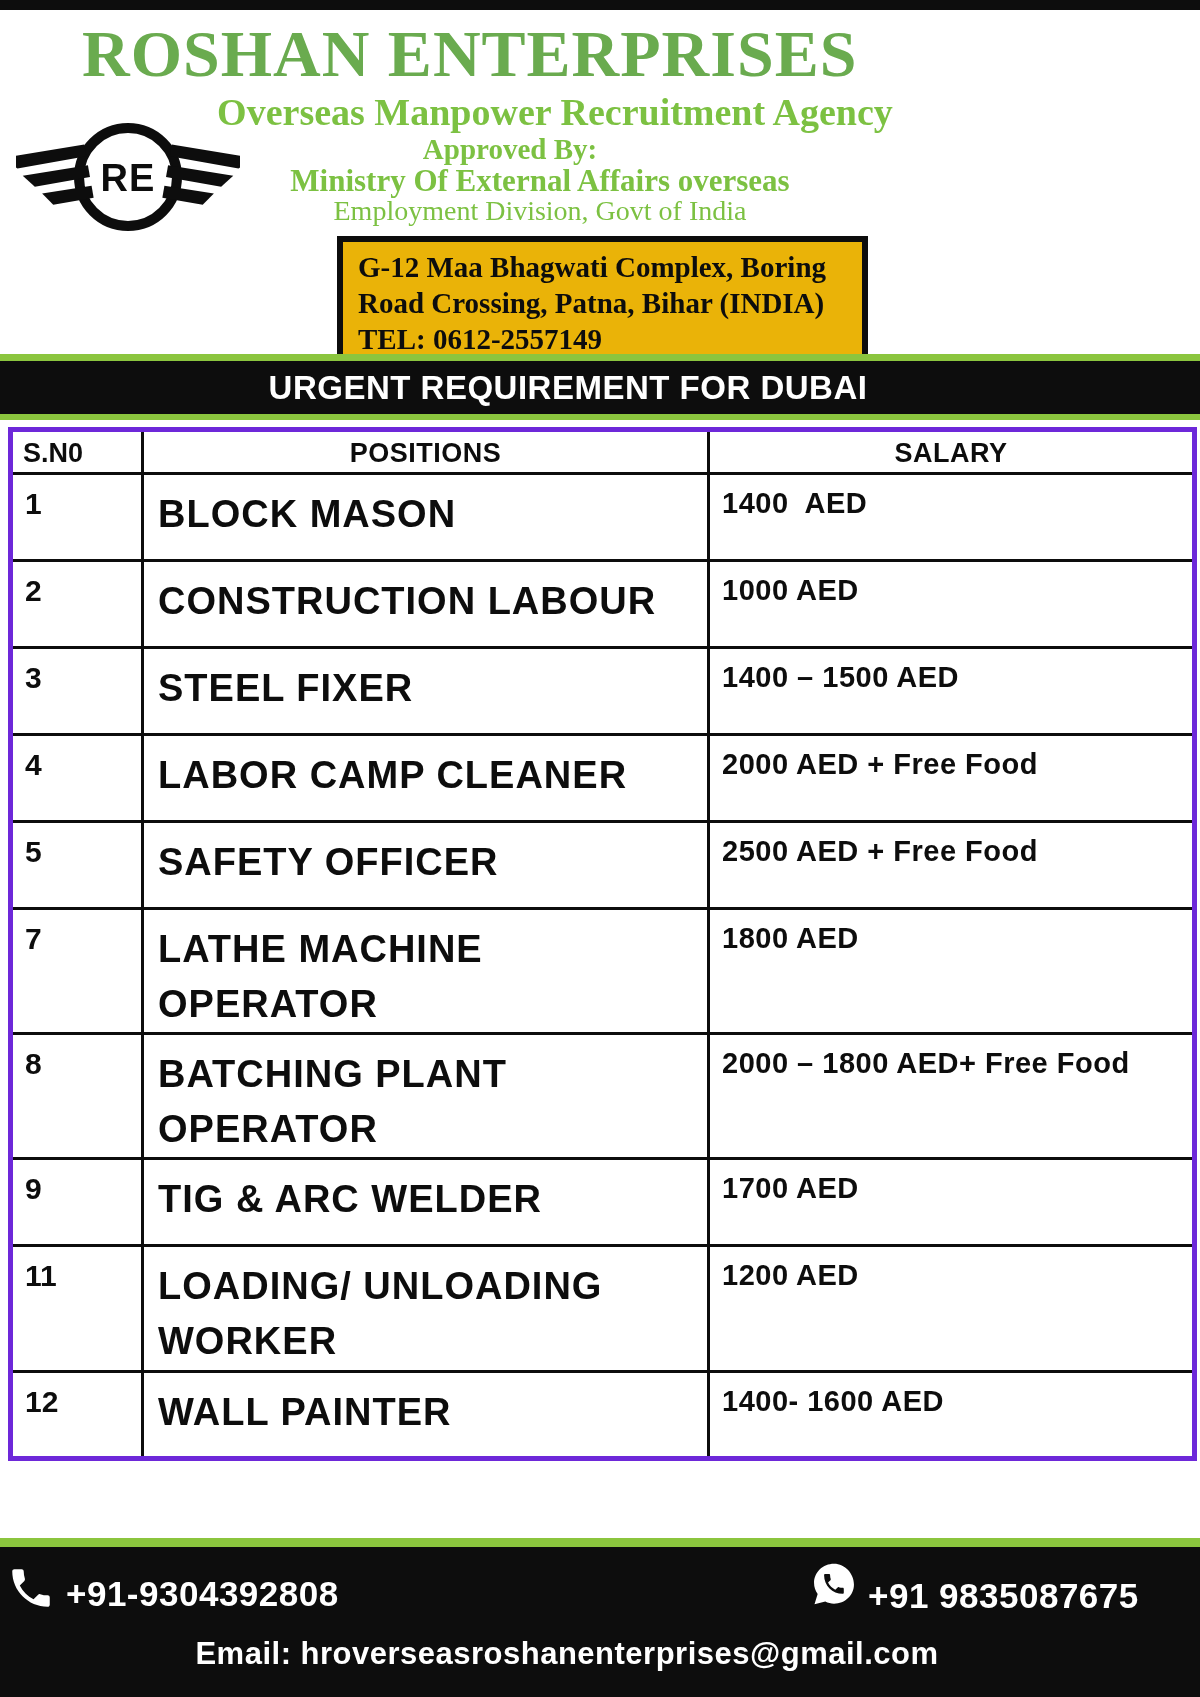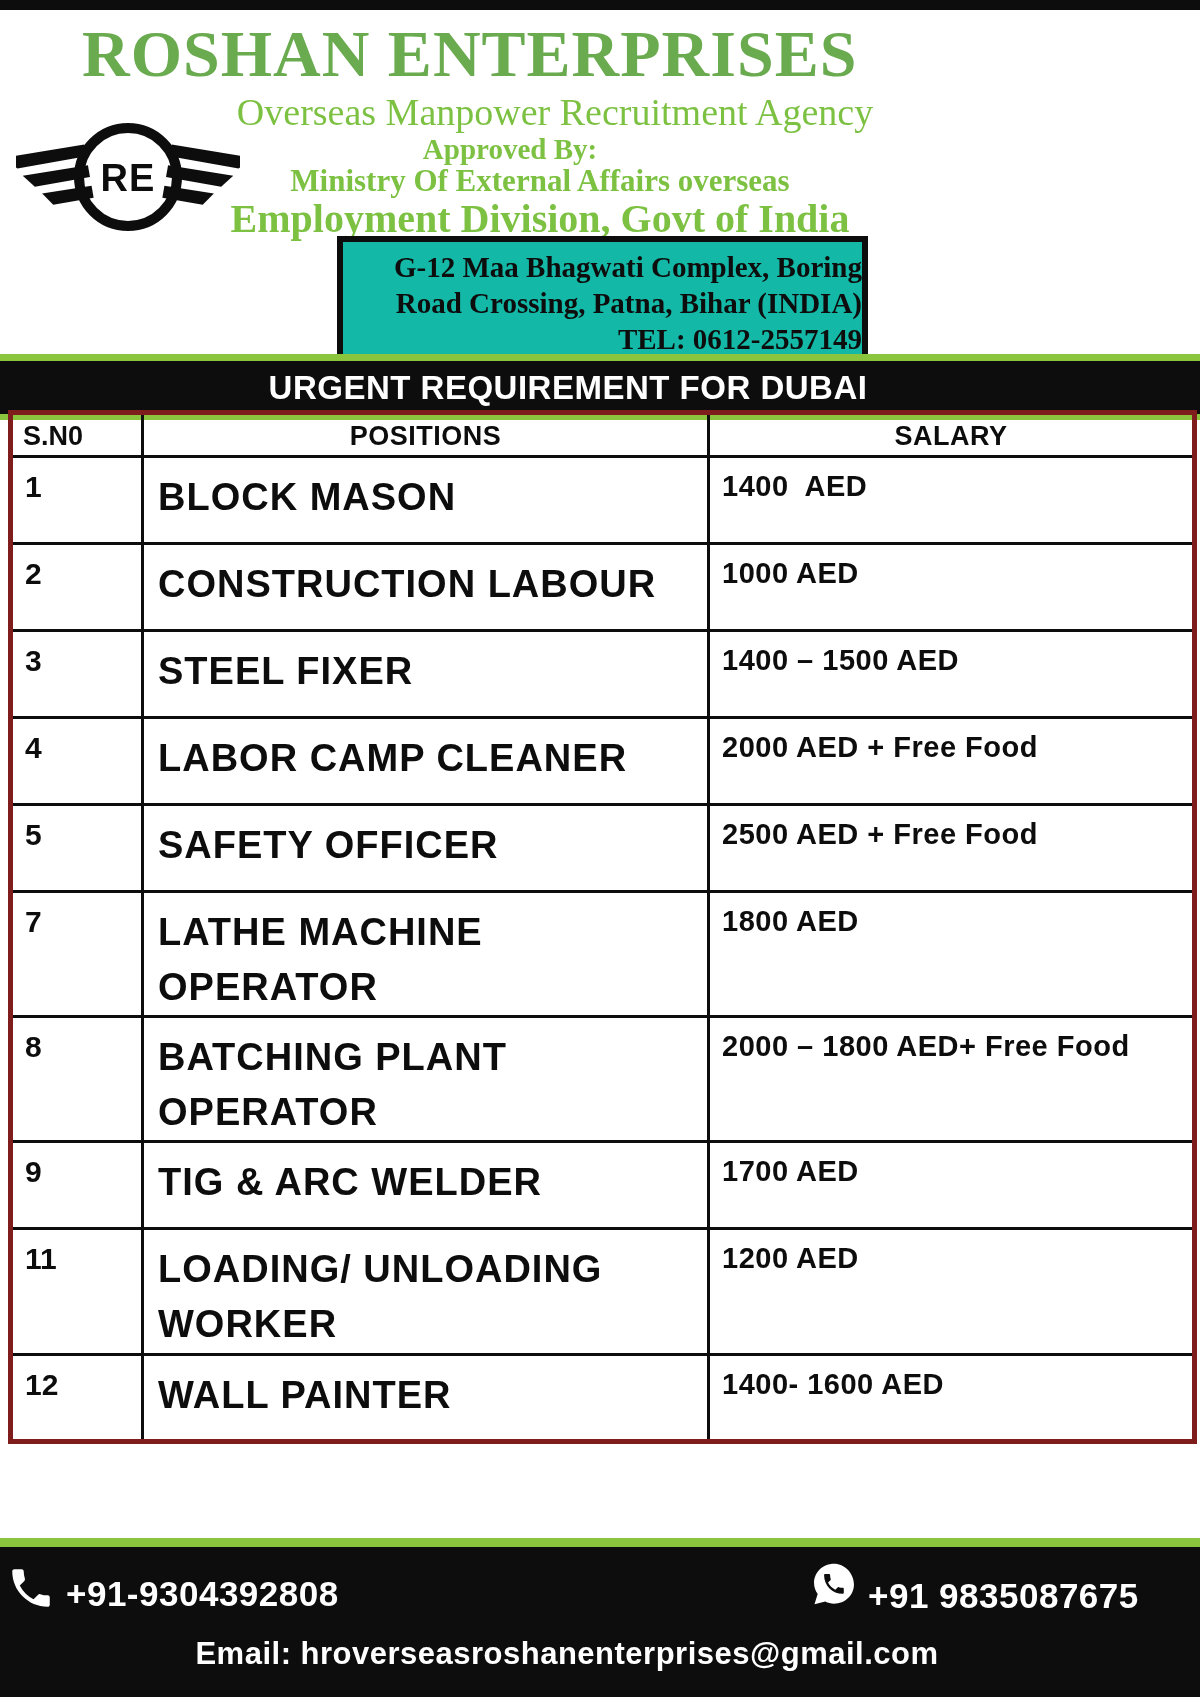--- a/index.html
+++ b/index.html
@@ -16,70 +16,69 @@
   .top-bar { top: 0; left: 0; width: 1200px; height: 10px; background: #0d0d0d; }
   .company-name {
     top: 16px; left: 82px;
     font-family: "Liberation Serif", serif;
     font-weight: bold; font-size: 66px; letter-spacing: 1px;
     color: #6aab4f; white-space: nowrap;
   }
   .tagline {
     top: 90px; left: 150px; width: 810px; text-align: center;
     font-family: "Liberation Serif", serif;
-    font-weight: normal; font-size: 38px; color: #7cc142;
+    font-weight: bold; font-size: 38px; color: #7cc142;
   }
   .approved-by {
     top: 133px; left: 110px; width: 800px; text-align: center;
     font-family: "Liberation Serif", serif;
     font-weight: bold; font-size: 29px; color: #7cc142;
   }
   .ministry-line {
     top: 163px; left: 140px; width: 800px; text-align: center;
     font-family: "Liberation Serif", serif;
     font-weight: bold; font-size: 31px; color: #7cc142;
   }
   .employment-line {
     top: 195px; left: 140px; width: 800px; text-align: center;
     font-family: "Liberation Serif", serif;
-    font-weight: bold; font-size: 40px; color: #7cc142;
+    font-weight: normal; font-size: 28px; color: #7cc142;
   }
   .logo { top: 113px; left: 16px; width: 224px; height: 132px; }
 
   .address-box {
     top: 236px; left: 337px; width: 531px; height: 119px;
     border-top: 6px solid #0d0d0d;
     border-left: 6px solid #0d0d0d;
     border-right: 6px solid #0d0d0d;
-    background: #14b8a6;
+    background: #eab308;
     padding: 7px 0 0 15px;
-    text-align: right;
   }
   .address-box div {
     font-family: "Liberation Serif", serif;
     font-weight: bold; font-size: 29px; line-height: 36px; color: #0d0d0d;
     white-space: nowrap;
   }
 
   
   .green-bar-1 { top: 354px; left: 0; width: 1200px; height: 7px; background: #8bc53e; }
   .banner {
     top: 361px; left: 0; width: 1200px; height: 53px;
     background: #0d0d0d; color: #ffffff;
     display: flex; align-items: center; justify-content: center;
     padding-right: 64px;
     font-weight: bold; font-size: 33px; letter-spacing: 0.5px;
   }
   .green-bar-2 { top: 414px; left: 0; width: 1200px; height: 6px; background: #8bc53e; }
 
   
   table.jobs {
-    position: absolute; top: 410px; left: 8px; width: 1184px;
+    position: absolute; top: 427px; left: 8px; width: 1184px;
     border-collapse: collapse; table-layout: fixed;
-    border: 5px solid #7f1d1d;
+    border: 5px solid #6d28d9;
   }
   table.jobs th, table.jobs td {
     border: 3px solid #0d0d0d;
     vertical-align: top;
     color: #0d0d0d;
   }
   table.jobs thead tr { height: 44px; }
   table.jobs tbody tr { height: 87px; }
   th.h-sno  { text-align: left; padding: 6px 0 0 10px; font-size: 27px; }
   th.h-pos  { text-align: center; padding-top: 6px; font-size: 27px; letter-spacing: 0.5px; }

